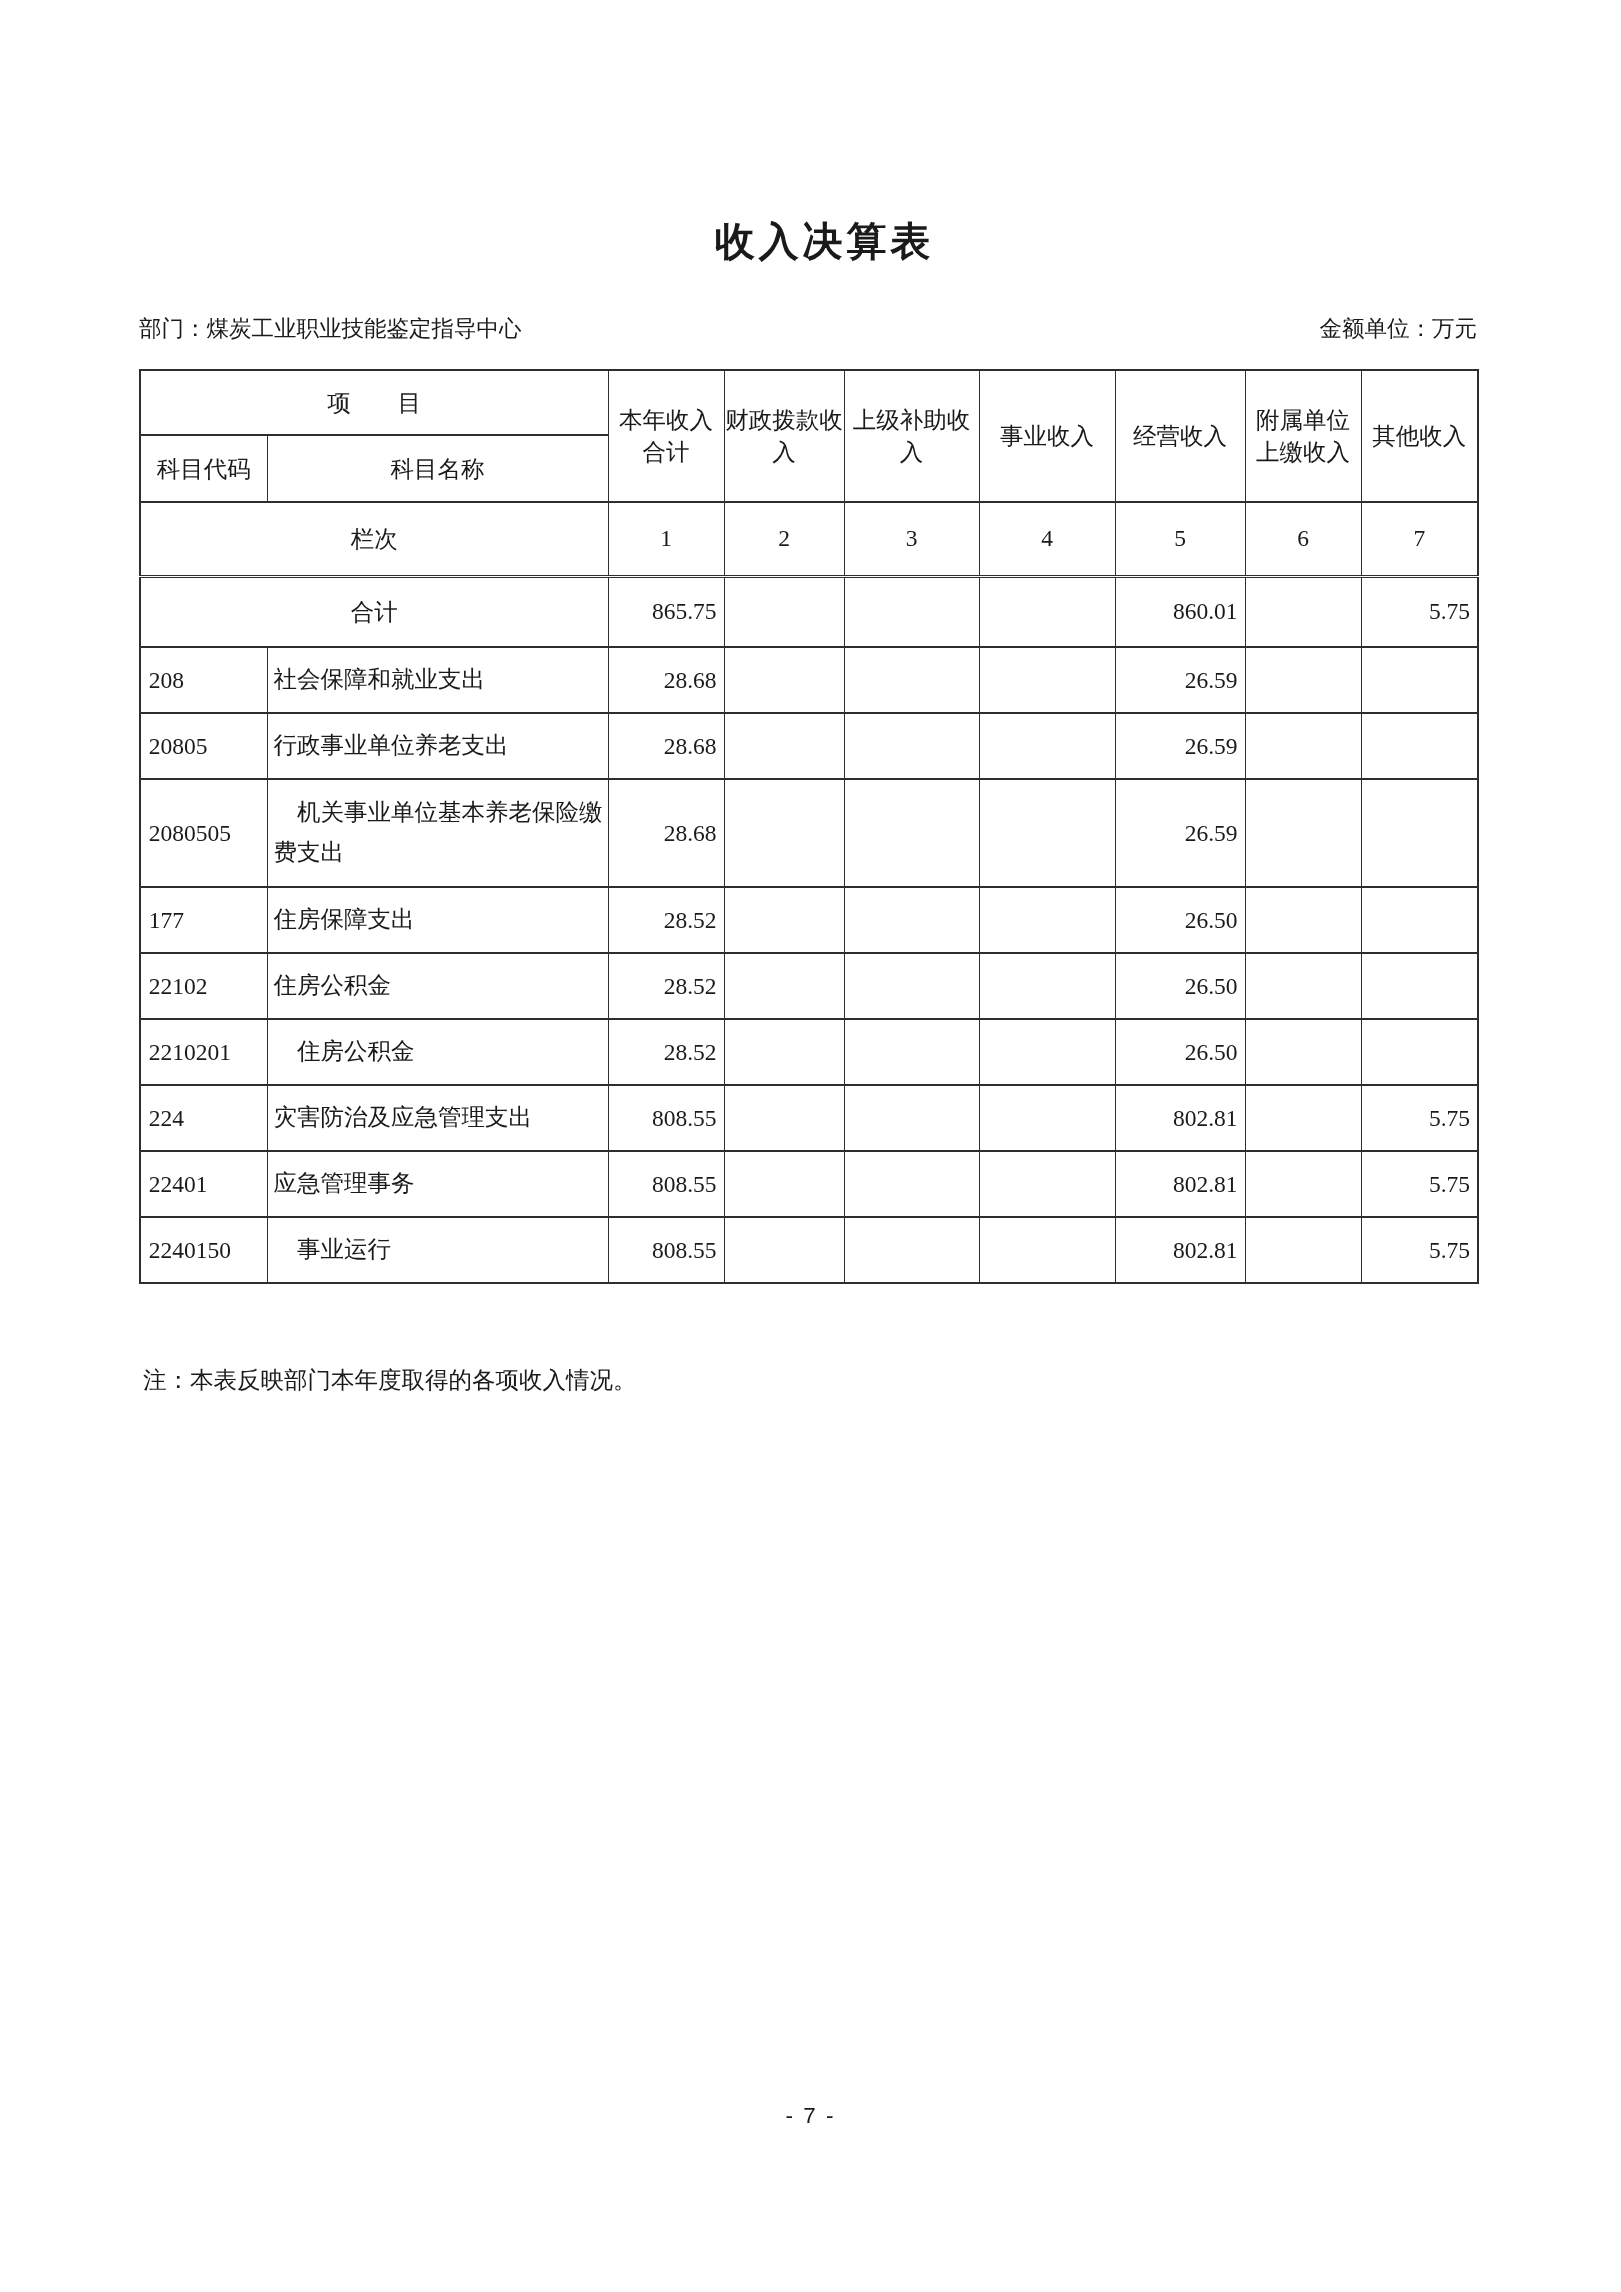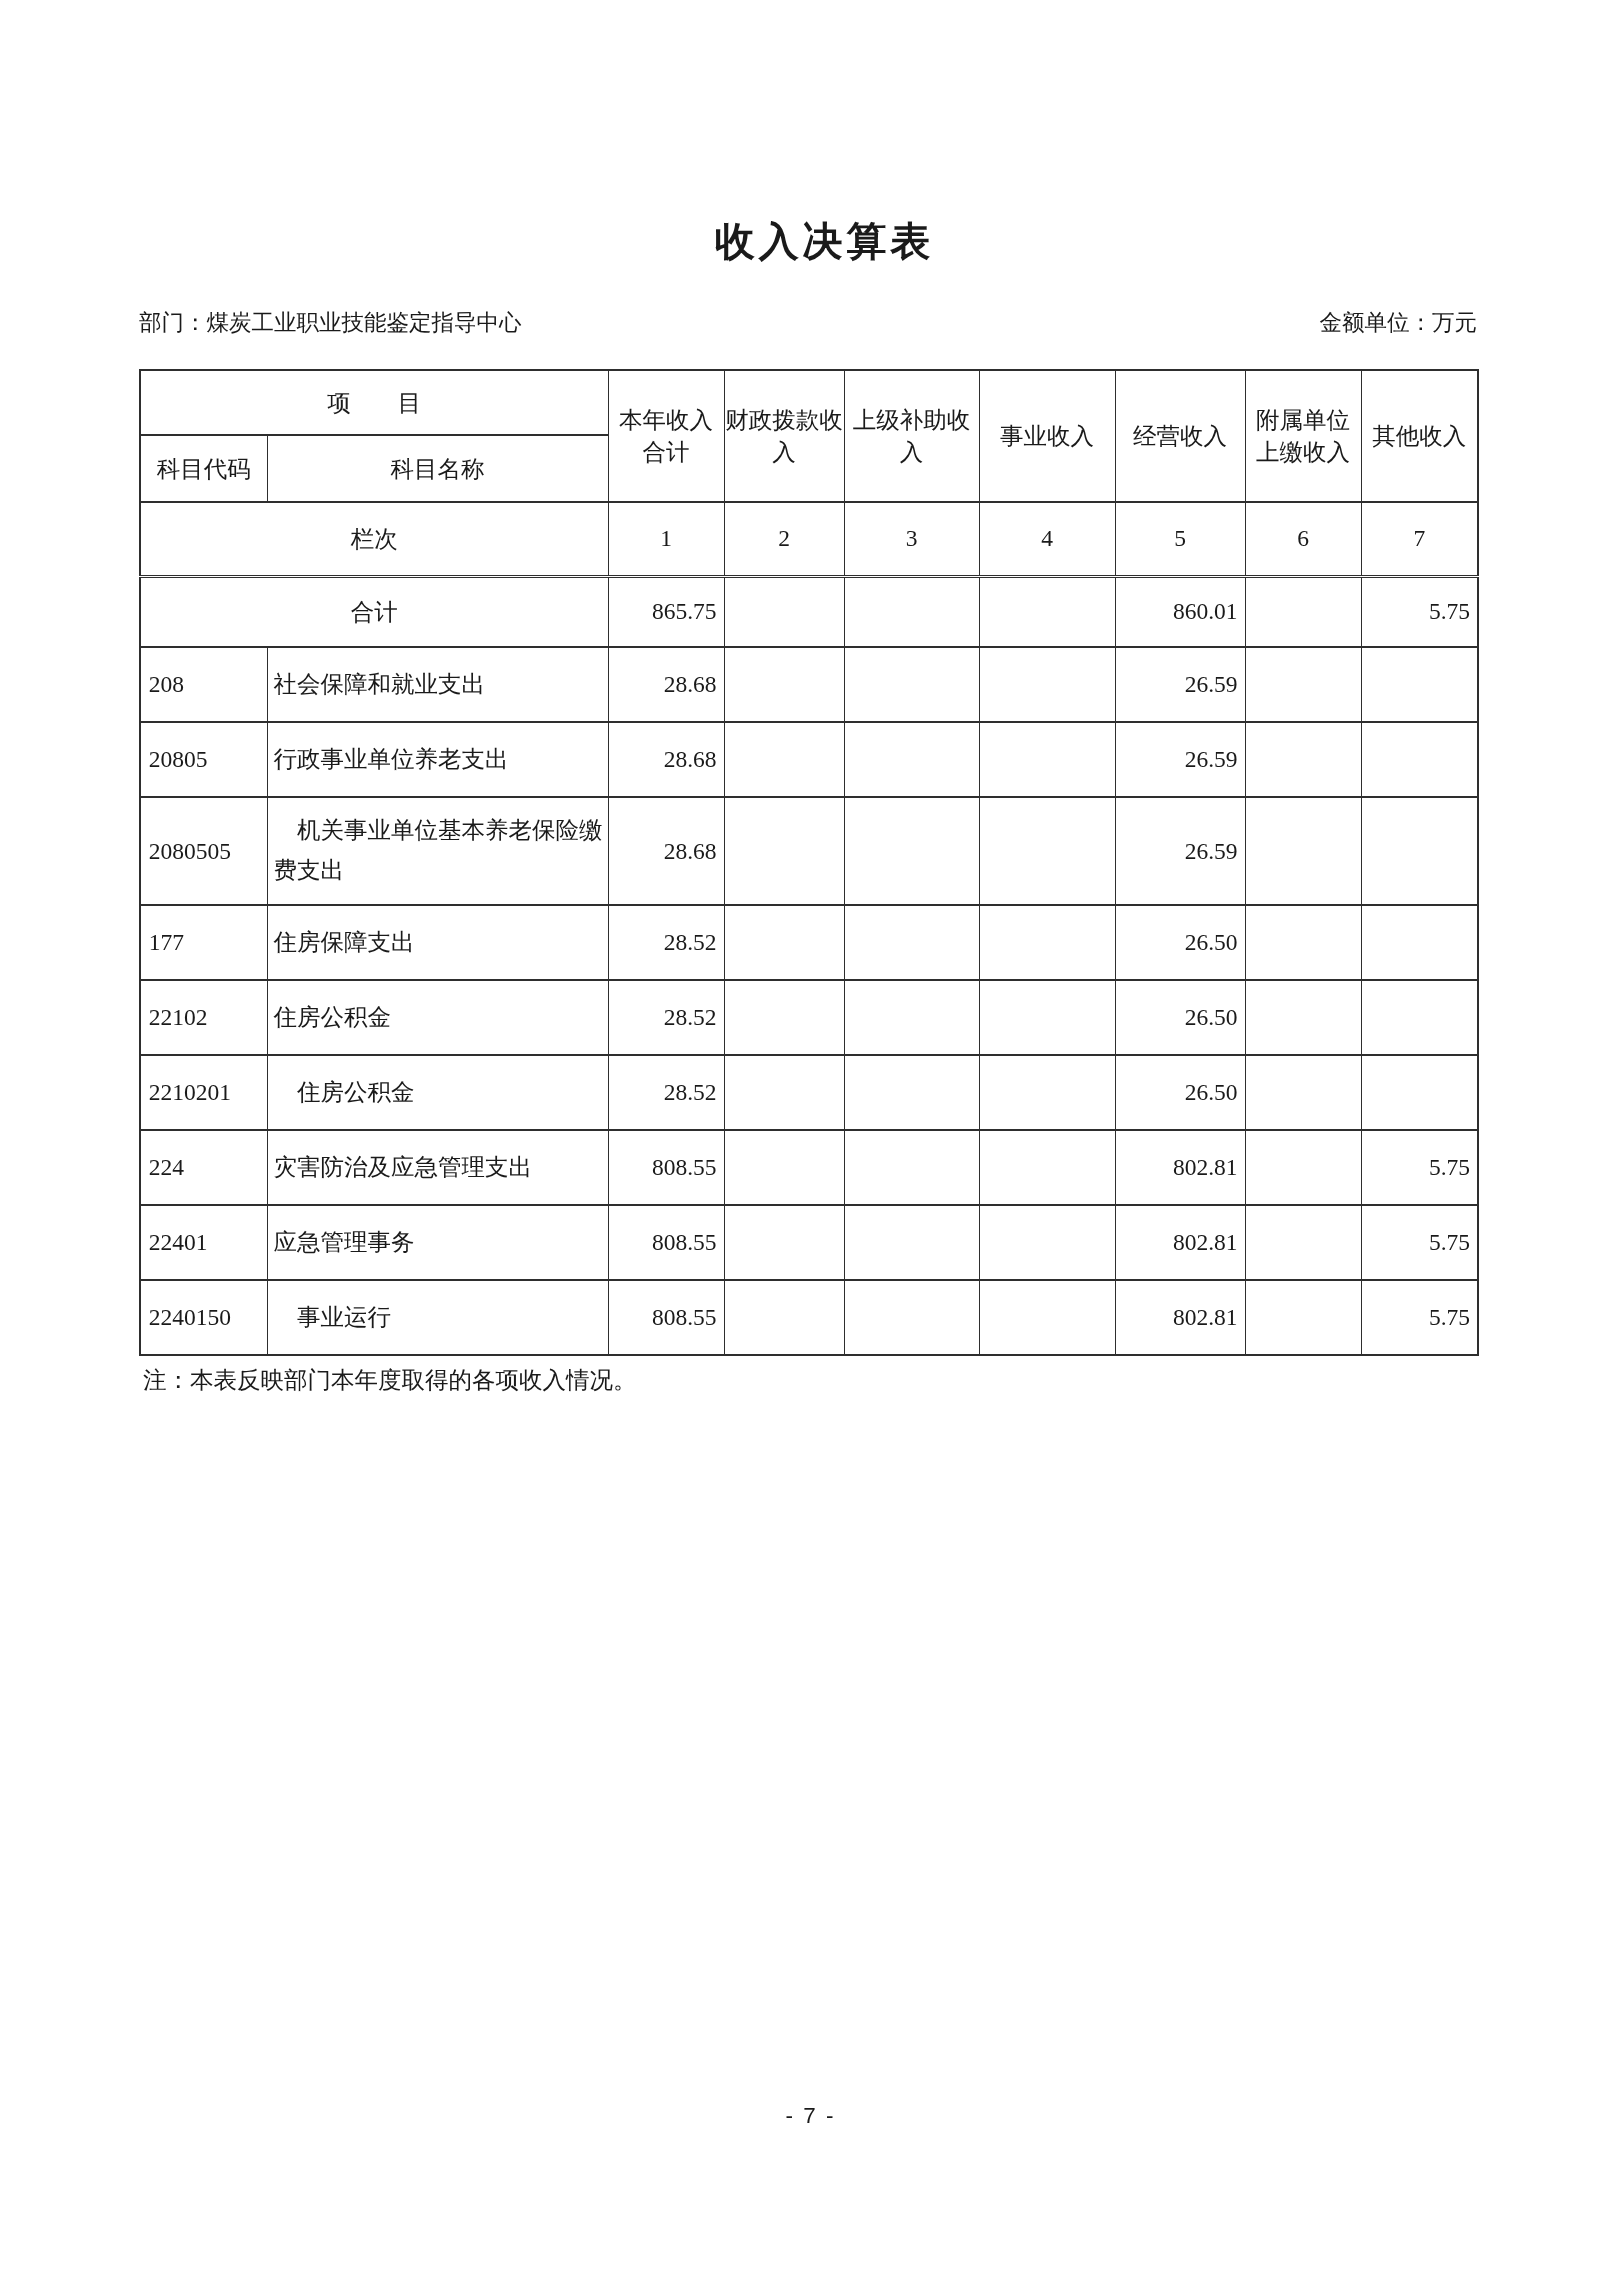--- a/index.html
+++ b/index.html
@@ -14,21 +14,21 @@
     position: absolute; top: 200px; left: 0; width: 100%;
     text-align: center; margin: 14px;
     font-family: "Liberation Sans", sans-serif;
     font-weight: 700; font-size: 40px; letter-spacing: 3.9px;
   }
   .meta {
     position: absolute; top: 295px; left: 139px; width: 1338px;
     font-size: 22.5px; line-height: 1.2;
   }
   .meta-right { text-align: right; }
-  .meta-row { display: flex; justify-content: space-between; margin-top: 14px; font-family: Liberation Serif, serif; }
+  .meta-row { display: flex; justify-content: space-between; margin-top: 20px; font-family: Liberation Serif, serif; }
   .doc-table {
     position: absolute; top: 369px; left: 139px;
     width: 1338px;
     border-collapse: collapse; table-layout: fixed;
     border: 2px solid #2e2e2e;
     background: #ffffff;
   }
   .doc-table th, .doc-table td {
     border: 1px solid #2e2e2e;
     border-top-width: 2px; border-bottom-width: 2px;
@@ -37,21 +37,21 @@
     vertical-align: middle;
     text-align: center;
     padding: 0;
     overflow: hidden;
   }
   .r1 { height: 65px; margin-left: 28px; }
   .r2 { height: 67px; }
   .r3 { height: 74px; }
   .r3 td { border-bottom: 3.9px double #2e2e2e; }
   .total-row { height: 71px; }
-  tbody tr { height: 75px; }
+  tbody tr { height: 66px; }
   tbody tr:nth-child(4) { height: 108px; }
   .doc-table td.code { text-align: left; padding-left: 7.8px; }
   .doc-table td.name { text-align: left; padding-left: 5.9px; line-height: 1.7; }
   .doc-table td.num  { text-align: right; padding-right: 6.9px; }
   .note {
     position: absolute; top: 1364px; left: 143px;
     font-size: 23.5px;
     text-align: right;
   }
   .pagenum {

